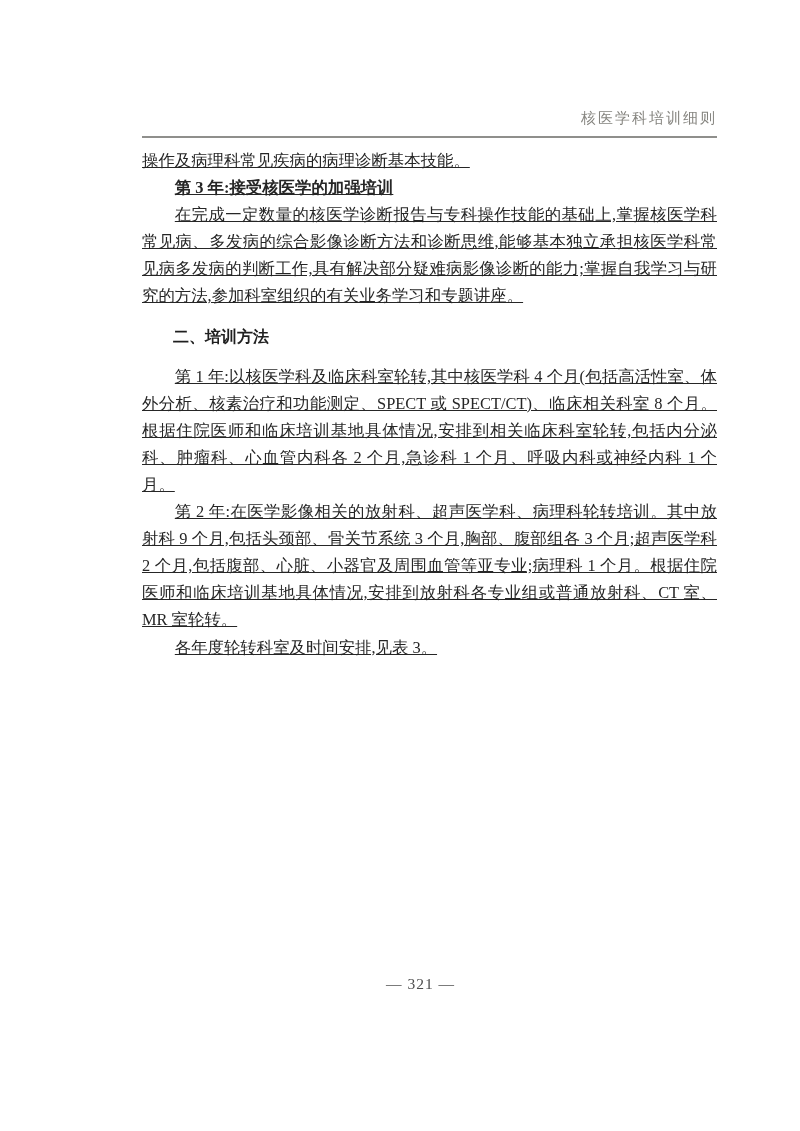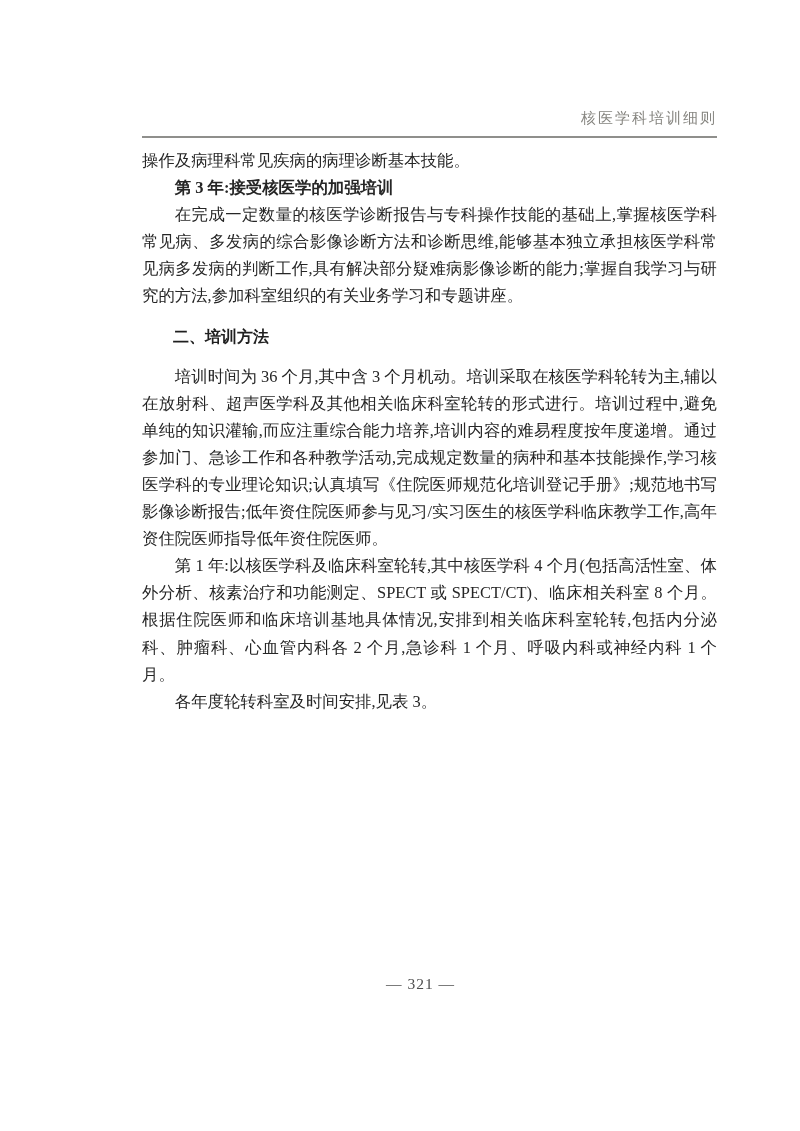--- a/index.html
+++ b/index.html
@@ -44,20 +44,21 @@
     left: 113px;
     width: 575px;
     font-size: 16.4px;
     line-height: 27.1px;
     text-align: justify;
     text-justify: inter-character;
   }
   .body-text p {
     margin: 0;
     text-indent: 2em;
+    text-decoration: underline;
   }
   .body-text p.continuation {
     text-indent: 0;
   }
   .body-text p.subhead {
     font-weight: bold;
   }
   .section-heading {
     font-size: 16px;
     font-weight: bold;
@@ -92,25 +93,25 @@
   <div class="body-text">
 
     <p class="continuation">操作及病理科常见疾病的病理诊断基本技能。</p>
 
     <p class="subhead">第 3 年:接受核医学的加强培训</p>
 
     <p>在完成一定数量的核医学诊断报告与专科操作技能的基础上,掌握核医学科常见病、多发病的综合影像诊断方法和诊断思维,能够基本独立承担核医学科常见病多发病的判断工作,具有解决部分疑难病影像诊断的能力;掌握自我学习与研究的方法,参加科室组织的有关业务学习和专题讲座。</p>
 
     <h2 class="section-heading">二、培训方法</h2>
 
-    <p>培训时间为 36 个月,其中含 3 个月机动。培训采取在核医学科轮转为主,辅以在放射科、超声医学科及其他相关临床科室轮转的形式进行。培训过程中,避免单纯的知识灌输,而应注重综合能力培养,培训内容的难易程度按年度递增。通过参加门、急诊工作和各种教学活动,完成规定数量的病种和基本技能操作,学习核医学科的专业理论知识;认真填写《住院医师规范化培训登记手册》;规范地书写影像诊断报告;低年资住院医师参与见习/实习医生的核医学科临床教学工作,高年资住院医师指导低年资住院医师。</p>
 
 
     <p>第 1 年:以核医学科及临床科室轮转,其中核医学科 4 个月(包括高活性室、体外分析、核素治疗和功能测定、SPECT 或 SPECT/CT)、临床相关科室 8 个月。根据住院医师和临床培训基地具体情况,安排到相关临床科室轮转,包括内分泌科、肿瘤科、心血管内科各 2 个月,急诊科 1 个月、呼吸内科或神经内科 1 个月。</p>
 
+    <p>第 2 年:在医学影像相关的放射科、超声医学科、病理科轮转培训。其中放射科 9 个月,包括头颈部、骨关节系统 3 个月,胸部、腹部组各 3 个月;超声医学科 2 个月,包括腹部、心脏、小器官及周围血管等亚专业;病理科 1 个月。根据住院医师和临床培训基地具体情况,安排到放射科各专业组或普通放射科、CT 室、MR 室轮转。</p>
 
 
     <p>各年度轮转科室及时间安排,见表 3。</p>
 
   </div>
 
   <div class="page-number">— 321 —</div>
 
 </div>
 

